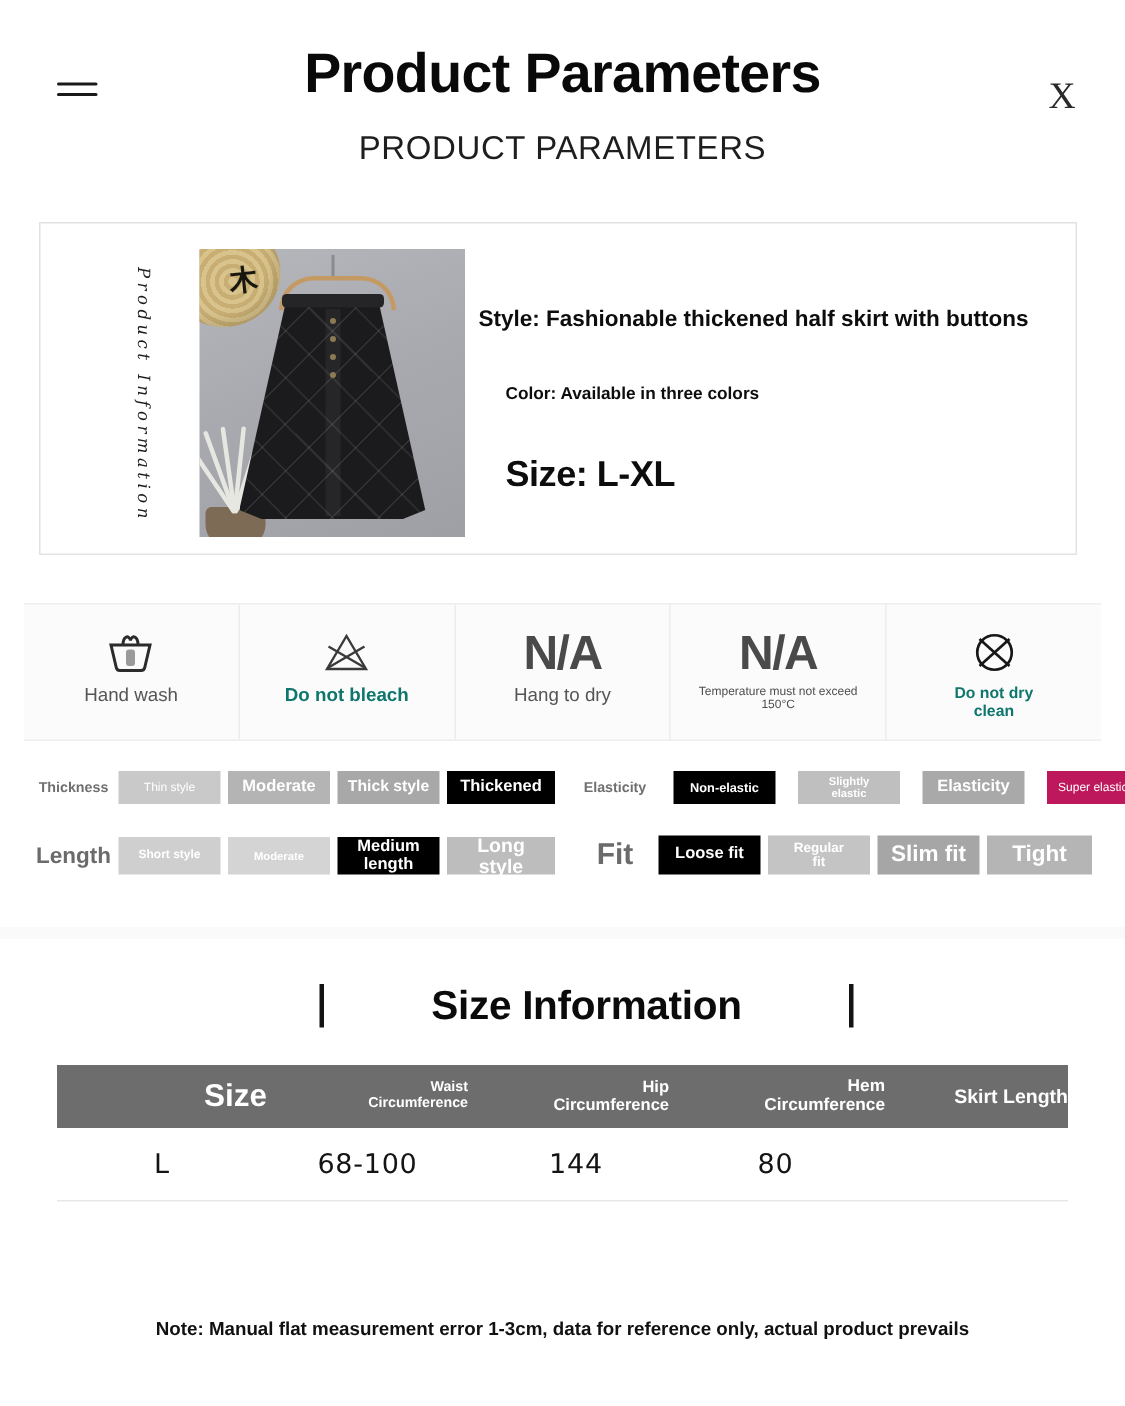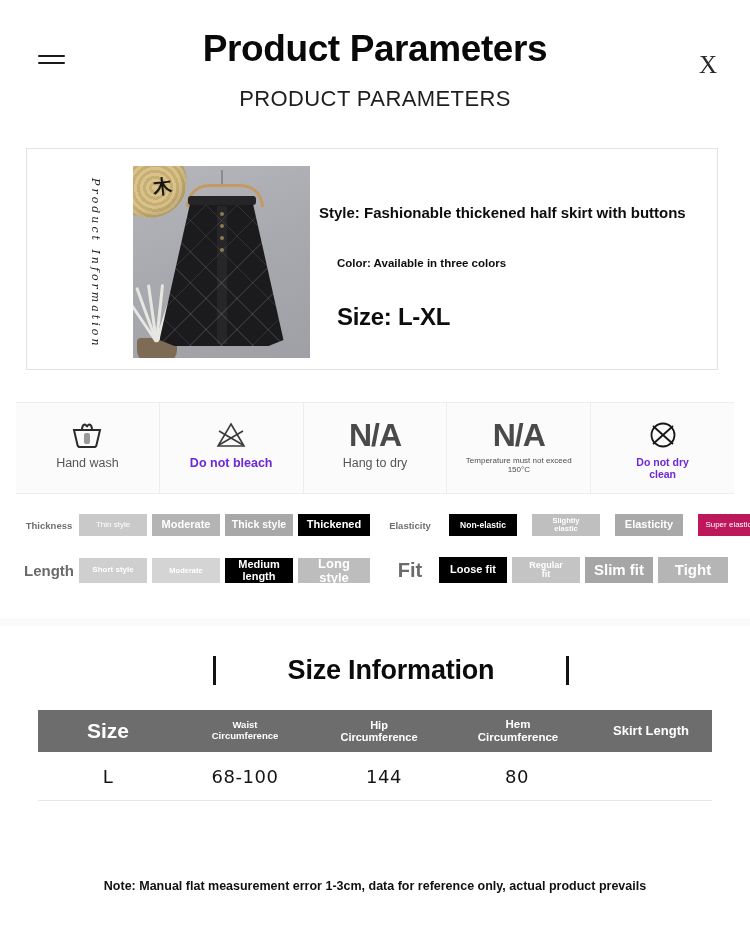--- a/index.html
+++ b/index.html
@@ -273,21 +273,21 @@
   }
   .care-na {
     font-size: 32px;
     font-weight: bold;
     color: #4a4a4a;
     letter-spacing: -1px;
     line-height: 42px;
   }
   .care-label {
     font-size: 12.5px;
-    color: #6d28d9;
+    color: #0f766e;
     font-weight: bold;
     text-align: center;
     line-height: 1.15;
   }
   .care-label.light { font-weight: 400; color: #555; }
   .care-label.tiny  { font-size: 8px; font-weight: 400; color: #4e4e4e; text-align: right; }
   .care-label.small { font-size: 10.5px; }
 
   
   .attrs {
@@ -398,21 +398,21 @@
     width: 674px;
   }
   .st-head {
     display: flex;
     background: #6d6d6d;
     height: 42px;
     align-items: center;
   }
   .st-head div {
     color: #ffffff;
-    text-align: center;
+    text-align: right;
     font-weight: bold;
     line-height: 1.12;
     white-space: pre-line;
   }
   .st-head .c0 { width: 140px; font-size: 21px; }
   .st-head .c1 { width: 134px; font-size: 9.5px; }
   .st-head .c2 { width: 134px; font-size: 11px; }
   .st-head .c3 { width: 144px; font-size: 11.5px; }
   .st-head .c4 { width: 122px; font-size: 13px; }
 

